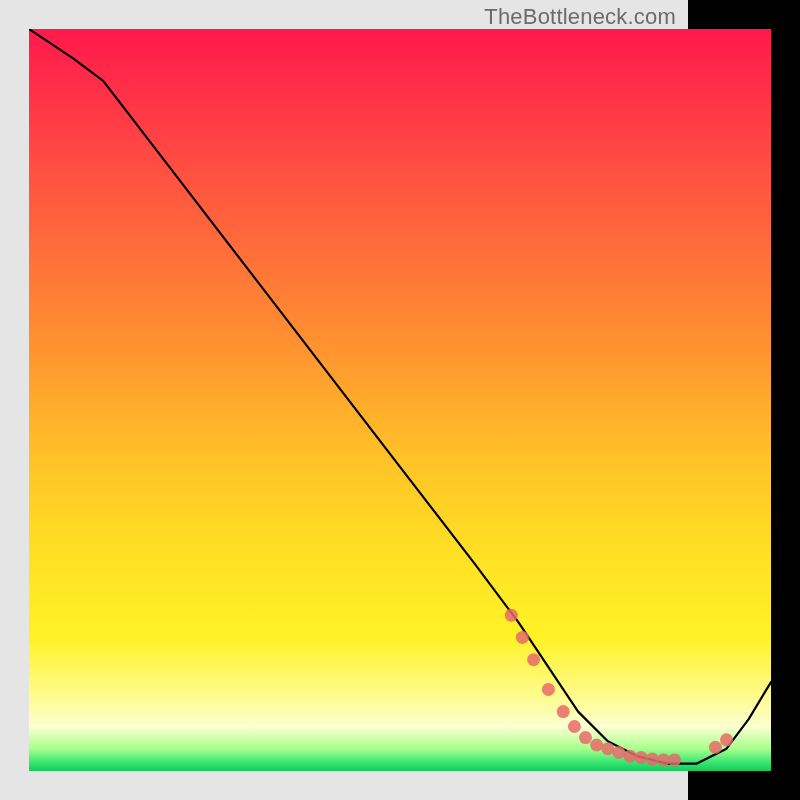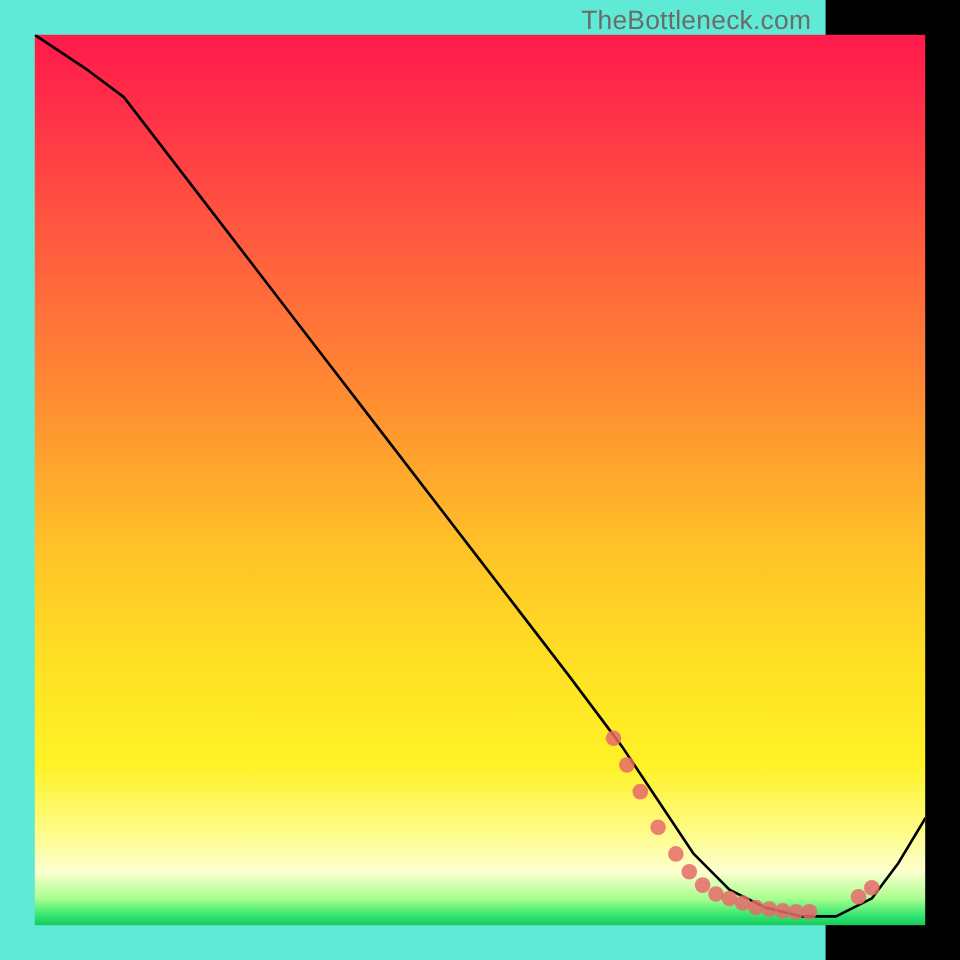--- a/index.html
+++ b/index.html
@@ -8,21 +8,21 @@
     width: 800px;
     height: 800px;
     background: #000;
     overflow: hidden;
     font-family: Arial, Helvetica, sans-serif;
   }
   .frame {
     position: relative;
     width: 688px;
     height: 800px;
-    background: #5eead4;
+    background: #e5e5e5;
   }
   .plot {
     position: absolute;
     left: 29px;
     top: 29px;
     width: 742px;
     height: 742px;
     
     background: linear-gradient(to bottom,
       #ff1a4b 0%,

